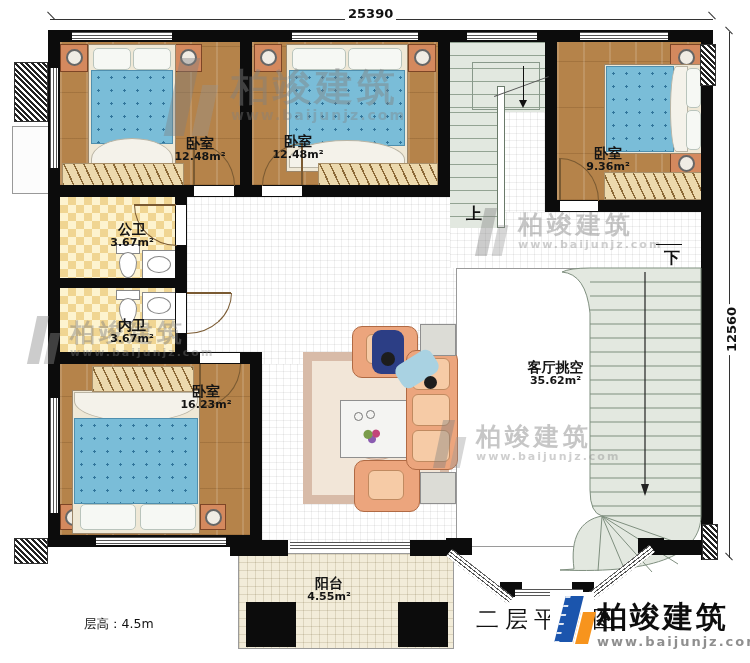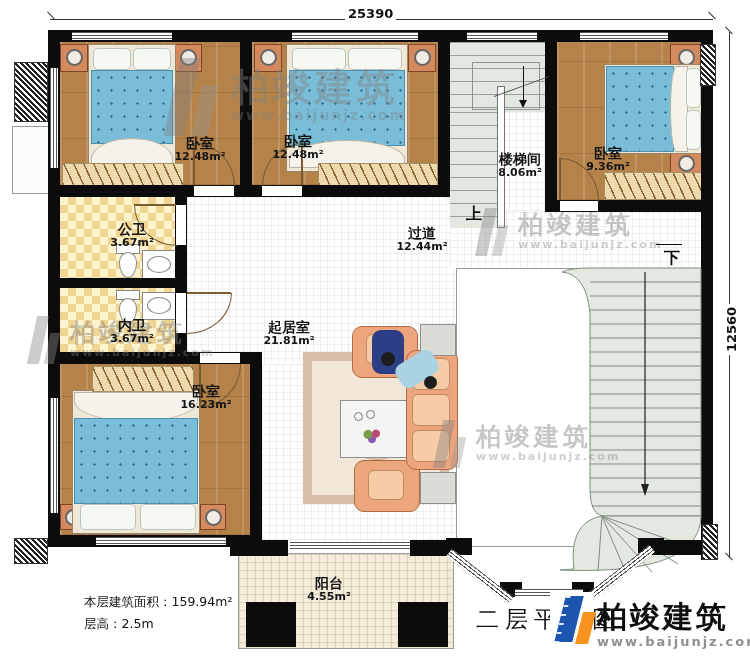--- a/index.html
+++ b/index.html
@@ -243,47 +243,39 @@
   <div class="abs" style="left:424px;top:376px;width:13px;height:13px;background:#1d1d1d;border-radius:50%;z-index:2;"></div>
 
   <div class="rlabel" style="left:158px;top:136px;width:84px;">
     <div class="rname">卧室</div>
     <div class="rarea">12.48m²</div>
   </div>
   <div class="rlabel" style="left:256px;top:134px;width:84px;">
     <div class="rname">卧室</div>
     <div class="rarea">12.48m²</div>
   </div>
-  <div class="rlabel" style="left:482px;top:152px;width:76px;">
-    <div class="rname">楼梯间</div>
-    <div class="rarea">8.06m²</div>
-  </div>
   <div class="rlabel" style="left:566px;top:146px;width:84px;">
     <div class="rname">卧室</div>
     <div class="rarea">9.36m²</div>
   </div>
   <div class="rlabel" style="left:96px;top:222px;width:72px;">
     <div class="rname">公卫</div>
     <div class="rarea">3.67m²</div>
   </div>
-  <div class="rlabel" style="left:382px;top:226px;width:80px;">
-    <div class="rname">过道</div>
-    <div class="rarea">12.44m²</div>
-  </div>
   <div class="rlabel" style="left:96px;top:318px;width:72px;">
     <div class="rname">内卫</div>
     <div class="rarea">3.67m²</div>
   </div>
-  <div class="rlabel" style="left:246px;top:320px;width:86px;">
-    <div class="rname">起居室</div>
-    <div class="rarea">21.81m²</div>
-  </div>
   <div class="rlabel" style="left:165px;top:384px;width:82px;">
     <div class="rname">卧室</div>
     <div class="rarea">16.23m²</div>
+  </div>
+  <div class="rlabel" style="left:498px;top:360px;width:115px;">
+    <div class="rname">客厅挑空</div>
+    <div class="rarea">35.62m²</div>
   </div>
   <div class="rlabel" style="left:294px;top:576px;width:70px;">
     <div class="rname">阳台</div>
     <div class="rarea">4.55m²</div>
   </div>
 
   <div class="wm" style="left:165px;top:58px;">
     <div class="wmicon" style="width:58px;height:78px;">
         <div class="b1"></div>
         <div class="b2"></div>
@@ -326,22 +318,21 @@
 
   <div class="dim" style="left:50px;top:19px;width:663px;height:1px;"></div>
   <div class="dim" style="left:46px;top:15px;width:10px;height:1px;transform:rotate(45deg);"></div>
   <div class="dim" style="left:707px;top:15px;width:10px;height:1px;transform:rotate(45deg);"></div>
   <div class="dimlabel" style="left:345px;top:6px;">25390</div>
   <div class="dim" style="left:729px;top:32px;width:1px;height:526px;"></div>
   <div class="dim" style="left:724px;top:30px;width:10px;height:1px;transform:rotate(45deg);"></div>
   <div class="dim" style="left:724px;top:556px;width:10px;height:1px;transform:rotate(45deg);"></div>
   <div class="dimlabel" style="left:706px;top:322px;transform:rotate(-90deg);">12560</div>
 
-  <div class="abs" style="left:84px;top:594px;font-size:12.5px;color:#111;z-index:7;">本层建筑面积：159.94m²</div>
-  <div class="abs" style="left:84px;top:616px;font-size:12.5px;color:#111;z-index:7;">层高：2.5m</div>
+  <div class="abs" style="left:84px;top:616px;font-size:12.5px;color:#111;z-index:7;">层高：4.5m</div>
 
   <div class="abs" style="left:476px;top:604px;font-size:23px;letter-spacing:6px;color:#111;font-weight:500;z-index:6;">二层平面图</div>
 
   <div class="abs" style="left:550px;top:592px;width:44px;height:54px;z-index:8;background:#fff;">
     <div class="abs" style="left:10px;top:4px;width:18px;height:46px;background:#1b55ad;transform:skewX(-14deg);background-image:repeating-linear-gradient(180deg,rgba(255,255,255,.85) 0 2px,rgba(0,0,0,0) 2px 9px);background-size:5px 100%;background-repeat:no-repeat;"></div>
     <div class="abs" style="left:27px;top:20px;width:13px;height:32px;background:#f7941d;border-left:2px solid #fff;transform:skewX(-14deg);"></div>
   </div>
   <div class="abs" style="left:597px;top:597px;font-size:30px;font-weight:900;letter-spacing:3px;color:#0d0d0d;z-index:8;">柏竣建筑</div>
   <div class="abs" style="left:597px;top:634px;font-size:13px;font-weight:700;letter-spacing:2px;color:#8f8f8f;z-index:8;">www.baijunjz.com</div>
 

